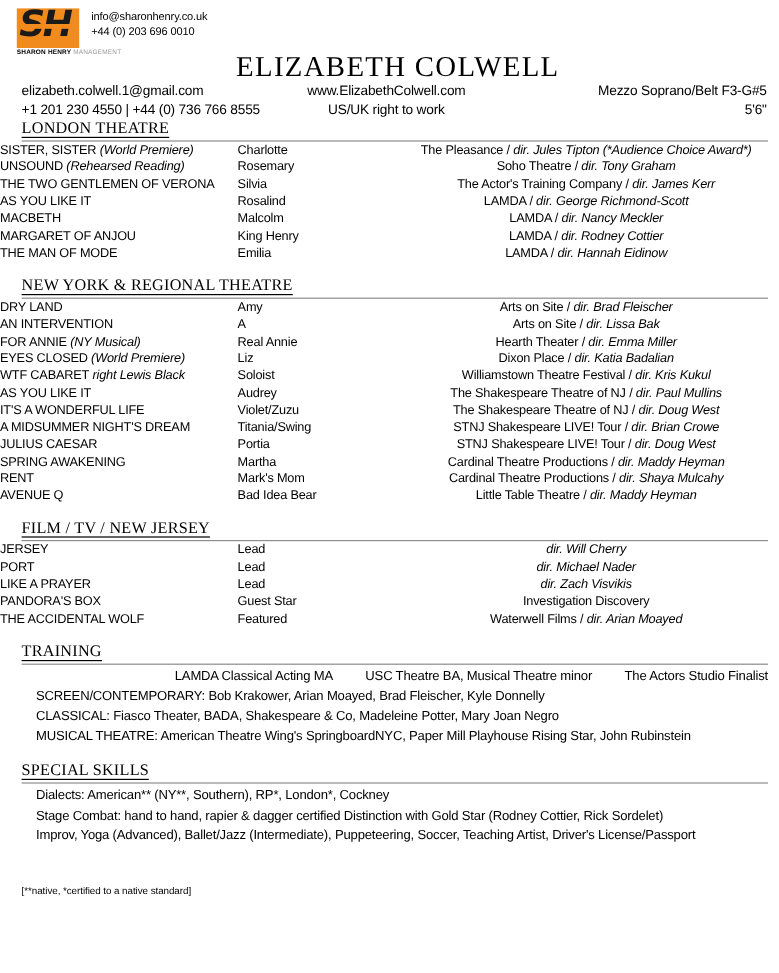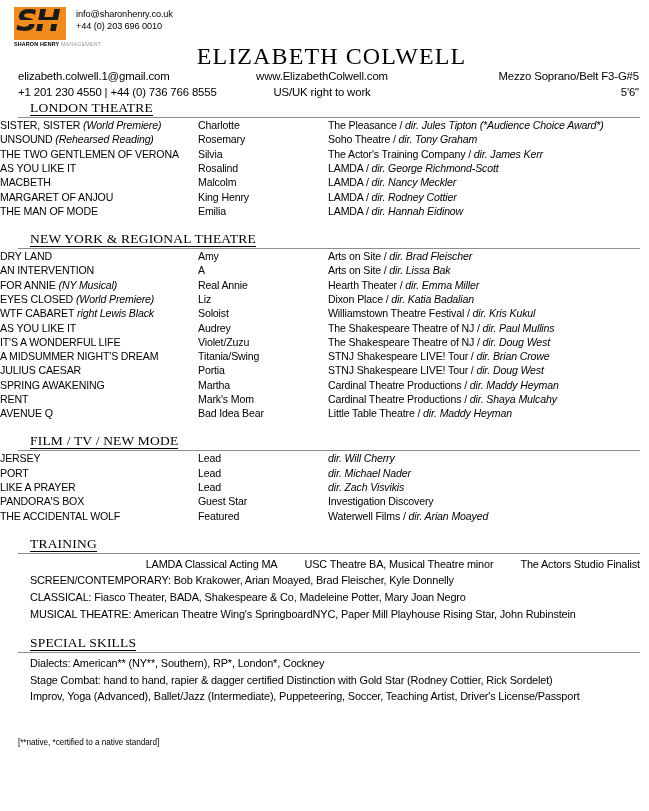--- a/index.html
+++ b/index.html
@@ -110,21 +110,20 @@
   }
   .contact-left  { left: 18px;  text-align: left; }
   .contact-mid   { left: 232px; width: 180px; text-align: center; }
   .contact-right { right: 10px; text-align: right; }
 
   
   .section { margin: 0 0 0 0; }
   .sec-head-wrap {
     position: relative;
     padding: 0 9px 0 18px;
-    margin-left: 12px;
   }
   .sec-head {
     display: inline-block;
     font-family: "Liberation Serif", serif;
     font-size: 13.5px;
     line-height: 15px;
     letter-spacing: 0.2px;
     border-bottom: 1px solid #000;
     padding-bottom: 0px;
   }
@@ -142,21 +141,21 @@
     letter-spacing: -0.15px;
   }
   table.credits td {
     padding: 1.15px 0 1.15px 0;
     vertical-align: top;
     white-space: nowrap;
     overflow: visible;
   }
   td.c-title { width: 198px; padding-left: 30px; }
   td.c-role  { width: 130px; }
-  td.c-house { width: auto; }
+  td.c-house { width: auto; text-align: center; }
   .ital { font-style: italic; }
 
   
   .lines {
     padding: 2px 9px 0 30px;
     font-size: 10.9px;
     letter-spacing: -0.15px;
   }
   .lines .line {
     line-height: 16.6px;
@@ -330,21 +329,21 @@
             <tr>
               <td class="c-title">AVENUE Q</td>
               <td class="c-role">Bad Idea Bear</td>
               <td class="c-house">Little Table Theatre / <span class="ital">dir. Maddy Heyman</span></td>
             </tr>
           </tbody>
         </table>
         <div class="spacer-md"></div>
       </div>
       <div class="section">
-        <div class="sec-head-wrap"><span class="sec-head">FILM / TV / NEW MODE</span></div>
+        <div class="sec-head-wrap"><span class="sec-head">FILM / TV / NEW JERSEY</span></div>
         <div class="sec-rule"></div>
         <table class="credits">
           <tbody>
             <tr>
               <td class="c-title">JERSEY</td>
               <td class="c-role">Lead</td>
               <td class="c-house"><span class="ital">dir. Will Cherry</span></td>
             </tr>
             <tr>
               <td class="c-title">PORT</td>

